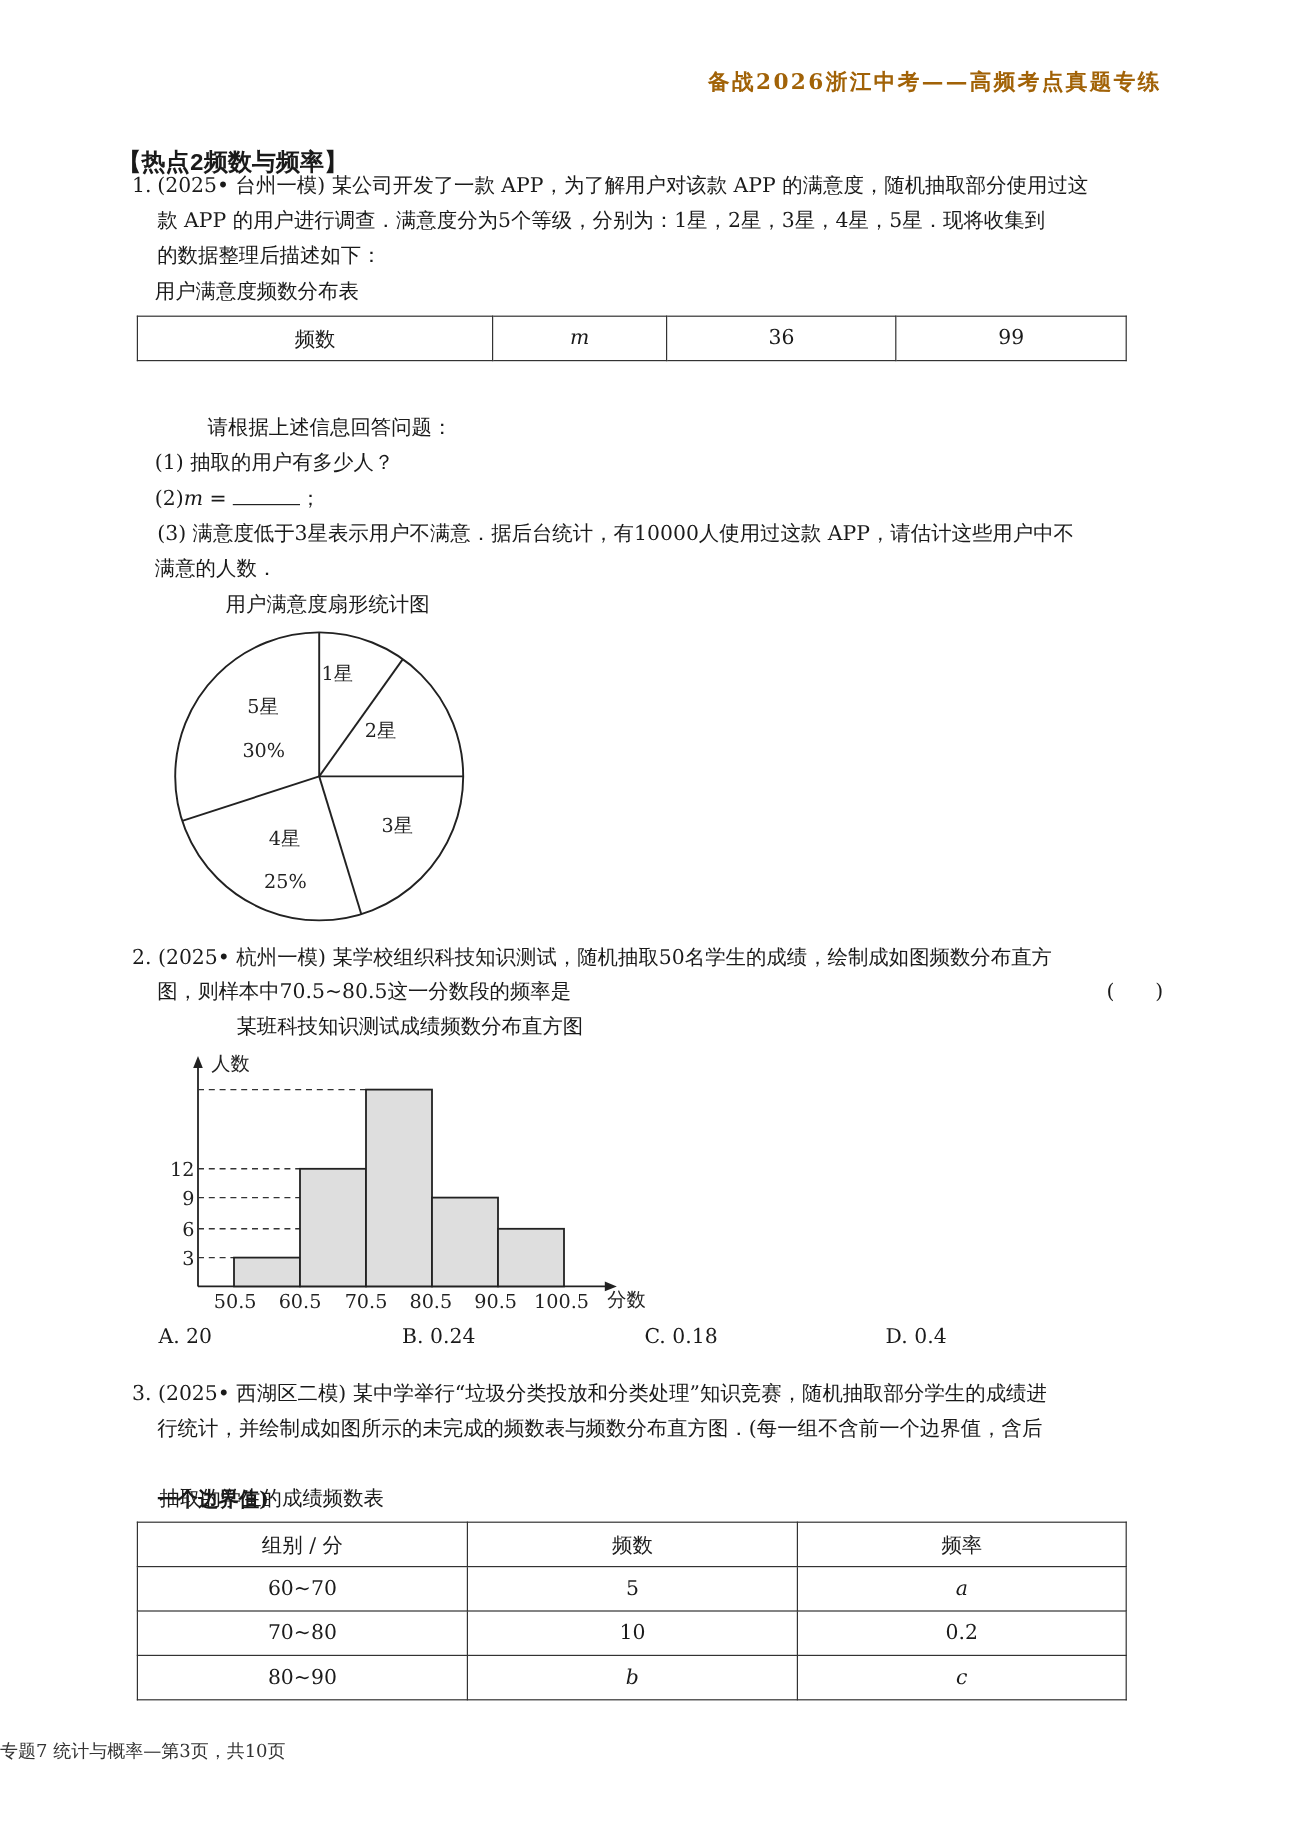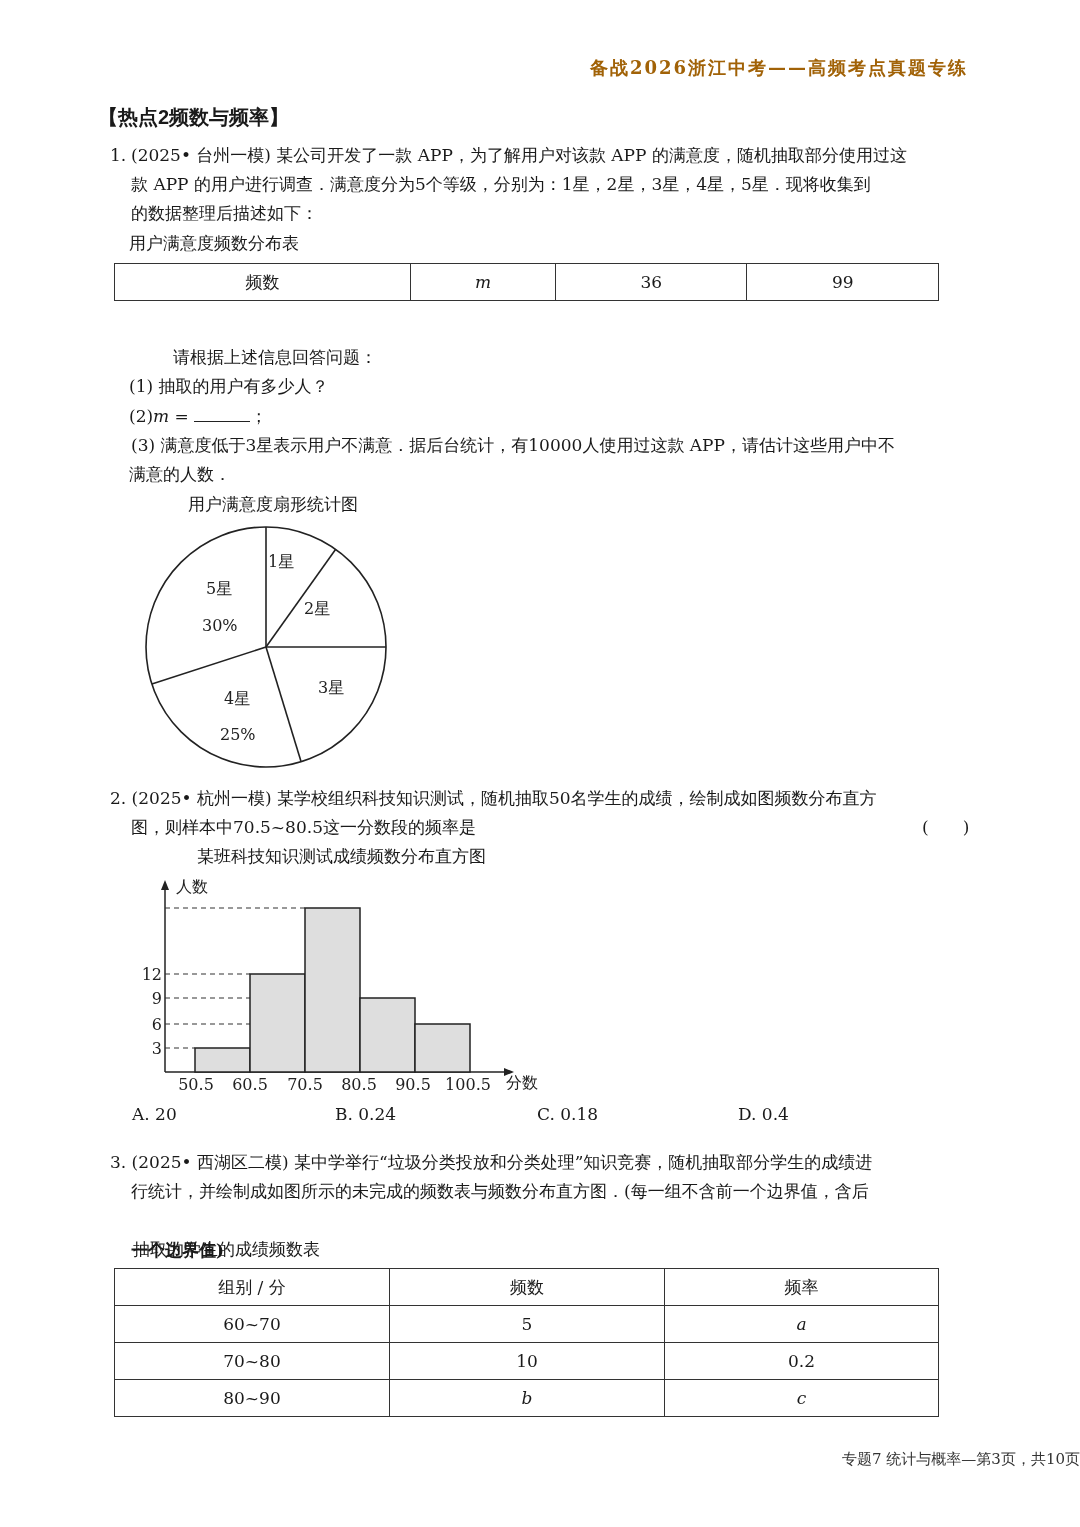--- a/index.html
+++ b/index.html
@@ -1,28 +1,28 @@
 <!DOCTYPE html>
 <html><head>
 <meta charset="utf-8">
 <style>
   html, body { margin:0; padding:0; background:#ffffff; }
   body { width:1080px; height:1527px; position:relative; overflow:hidden;
          font-family:"DejaVu Serif","Liberation Serif",serif; color:#1a1a1a; }
   .abs { position:absolute; }
   .header { left:590px; top:56px; font-size:18px; letter-spacing:2px; font-weight:bold; color:#a16207; }
-  .section-title { left:98px; top:104px; font-size:20px; font-weight:bold; font-family:Liberation Sans, sans-serif; }
+  .section-title { left:98px; top:122px; font-size:20px; font-weight:bold; font-family:Liberation Mono, monospace; }
   .p { font-size:17px; line-height:29px; }
   table.t { position:absolute; border-collapse:collapse; font-size:17px; }
   table.t td { border:1.5px solid #333; text-align:center; height:36px; padding:0; }
   .it { font-style:italic; }
   .blank { display:inline-block; width:56px; border-bottom:1px solid #222; height:16px; vertical-align:baseline; }
   .opts { top:1104px; left:132px; width:820px; font-size:17px; }
   .opts span { position:absolute; }
-  .footer { left:0; width:1080px; top:1450px; text-align:right; font-size:15px; color:#333; }
+  .footer { left:0; width:1080px; top:1450px; text-align:left; font-size:15px; color:#333; }
   svg text { font-family:"DejaVu Serif","Liberation Serif",serif; }
 </style>
 </head>
 <body>
 
 <div class="abs header">备战2026浙江中考——高频考点真题专练</div>
 <div class="abs section-title">【热点2频数与频率】</div>
 
 <div class="abs p" style="left:110px; top:141px;">1.</div>
 <div class="abs p" style="left:131px; top:141px;">(2025• 台州一模) 某公司开发了一款 APP，为了解用户对该款 APP 的满意度，随机抽取部分使用过这</div>

